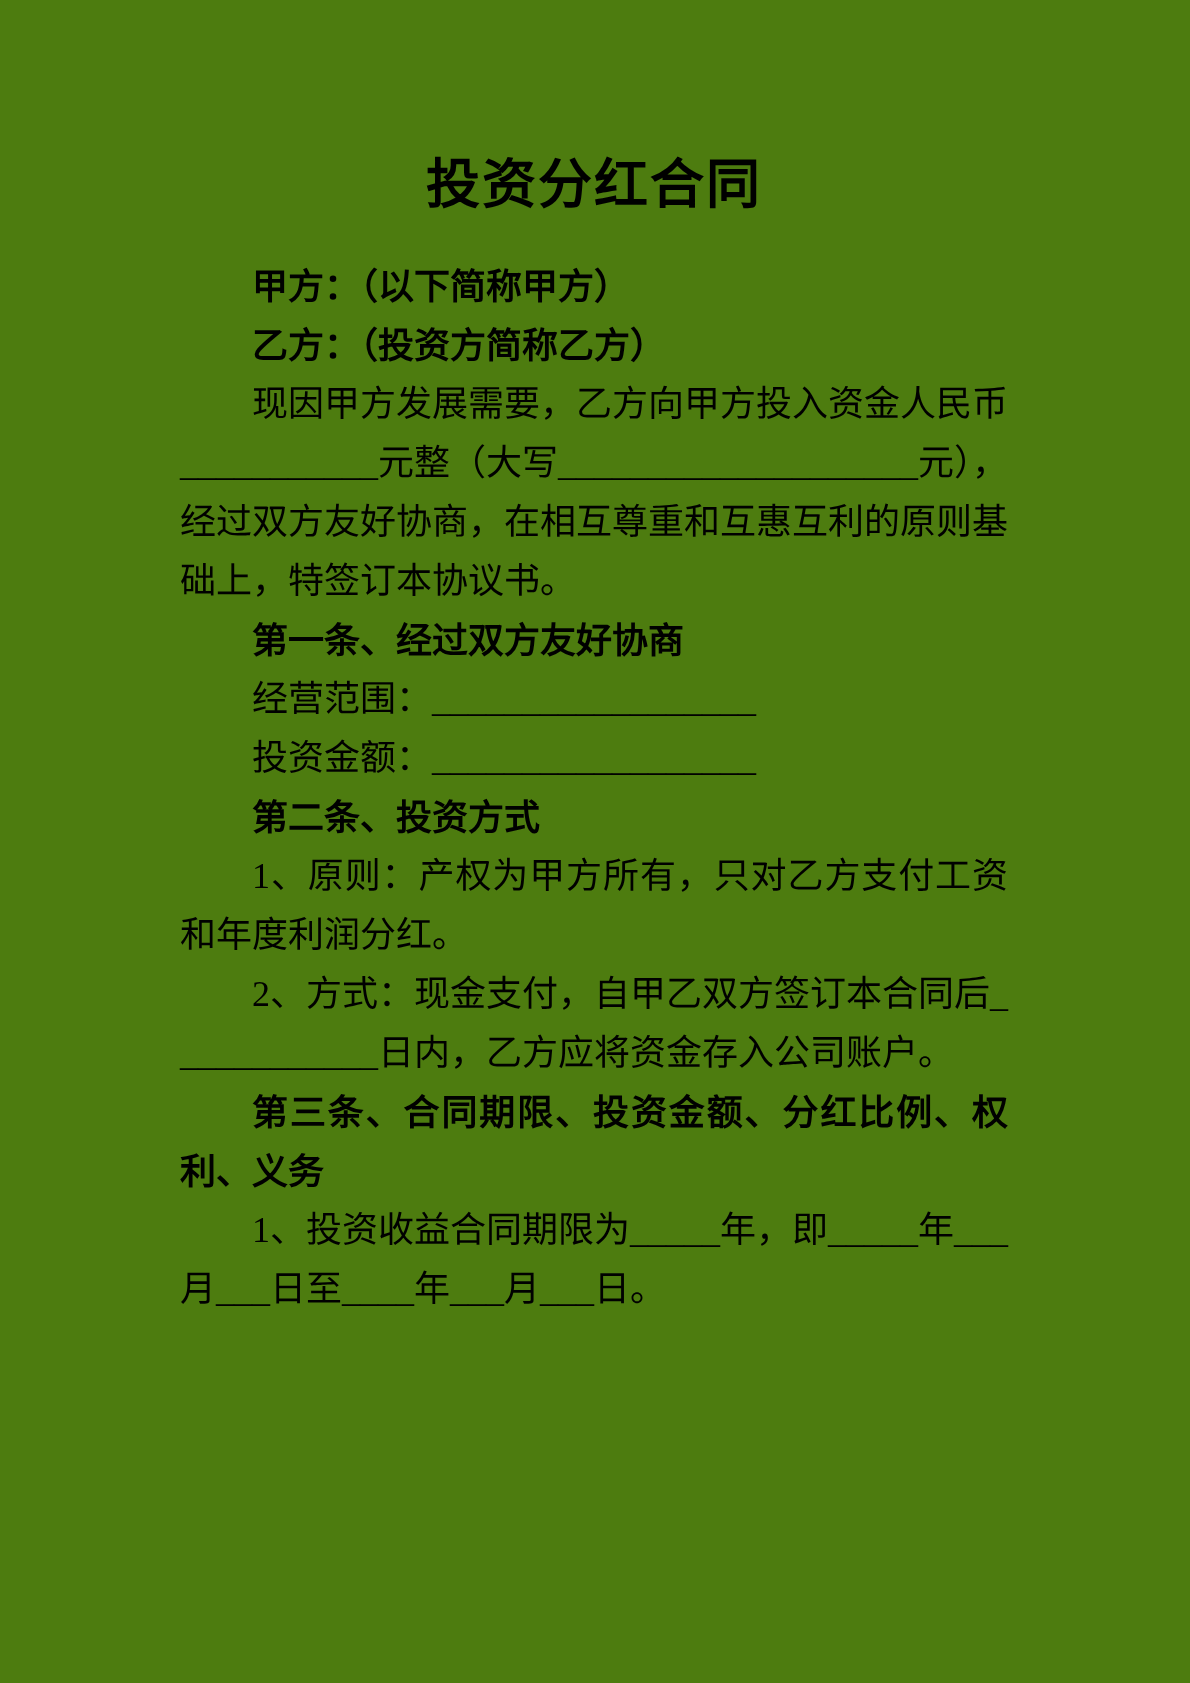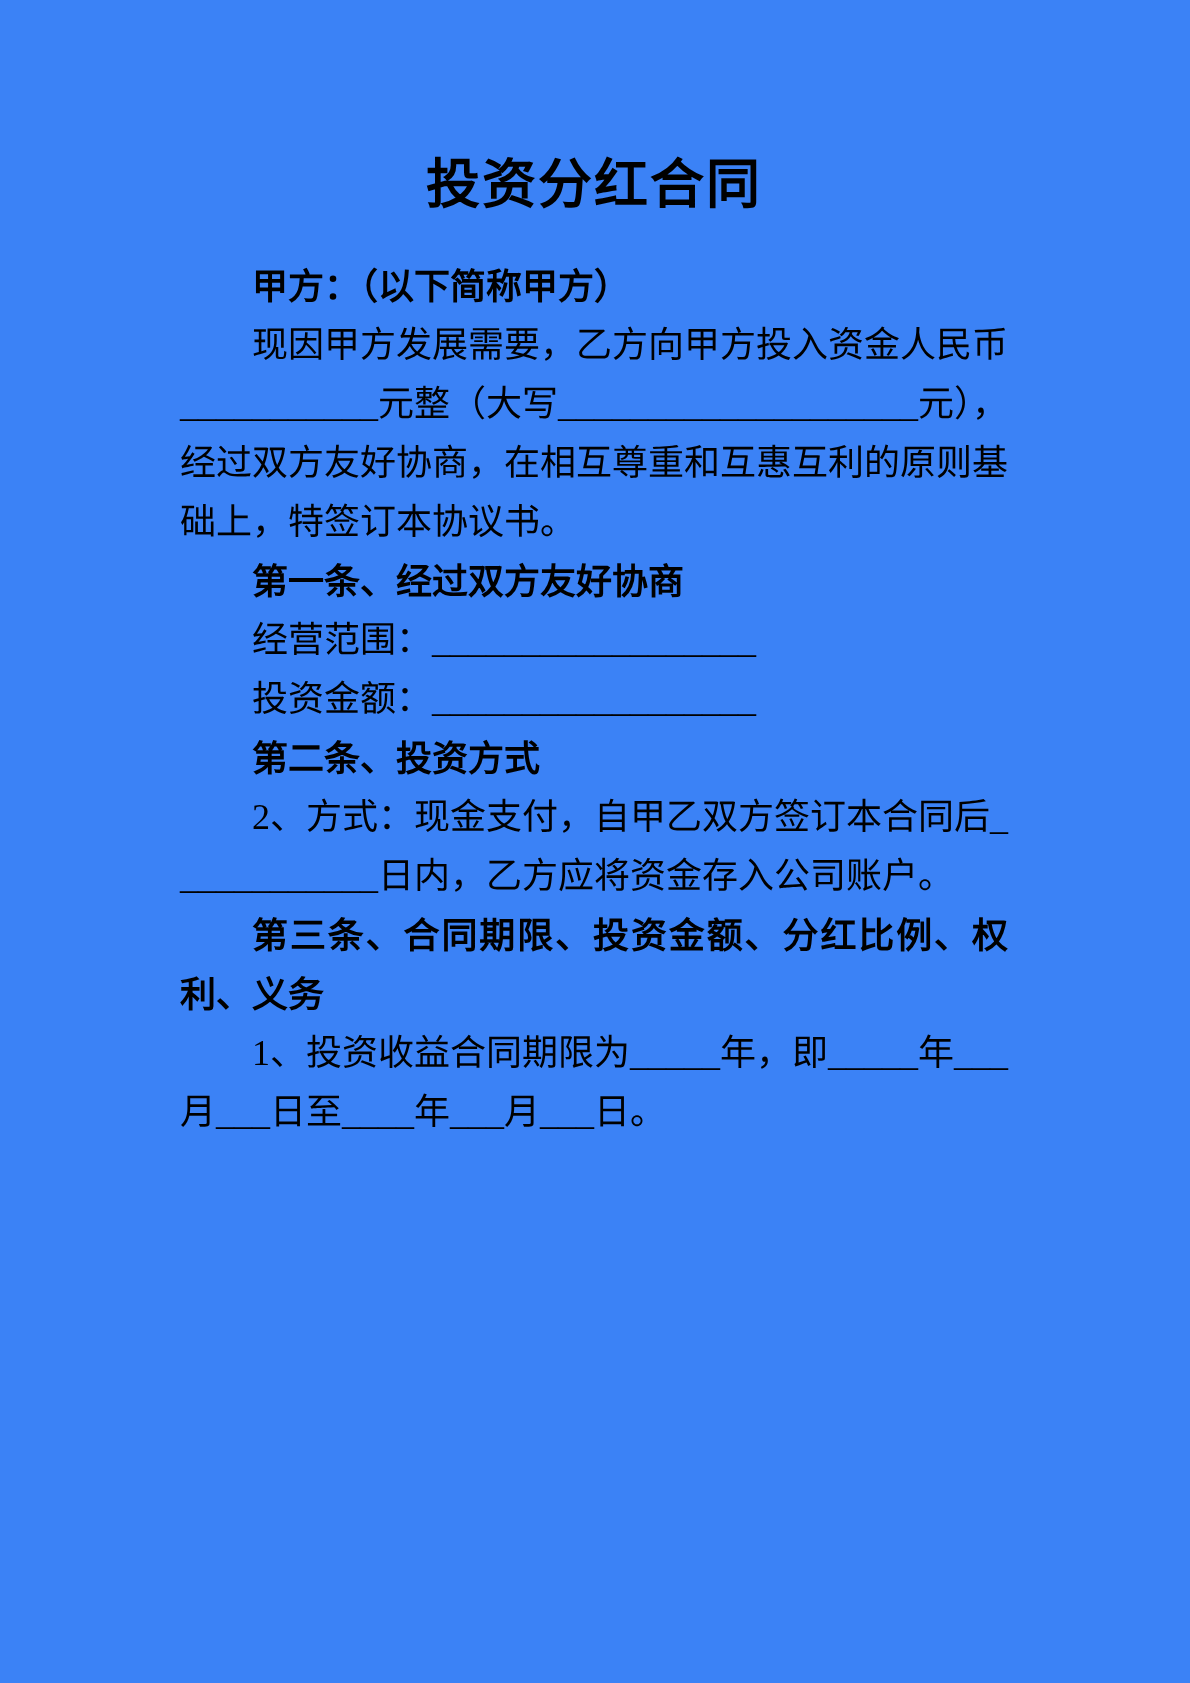--- a/index.html
+++ b/index.html
@@ -6,21 +6,21 @@
   html, body {
     margin: 0;
     padding: 0;
     background: #ffffff;
   }
   .page {
     position: relative;
     width: 1190px;
     height: 1683px;
     margin: 0 auto;
-    background: #3b82f6;
+    background: #4d7c0f;
     color: #000000;
     overflow: hidden;
     box-sizing: border-box;
   }
   .content {
     padding: 150px 182px 0 180px;
   }
   .doc-title {
     margin: 0 0 37px 0;
     font-family: "Liberation Serif", "DejaVu Serif", serif;
@@ -51,31 +51,33 @@
 </head>
 <body>
 
 <div class="page">
   <div class="content">
 
     <h1 class="doc-title">投资分红合同</h1>
 
     <p class="heading">甲方：（以下简称甲方）</p>
 
+    <p class="heading">乙方：（投资方简称乙方）</p>
 
     <p class="para">现因甲方发展需要，乙方向甲方投入资金人民币___________元整（大写____________________元），经过双方友好协商，在相互尊重和互惠互利的原则基础上，特签订本协议书。</p>
 
     <h2 class="heading">第一条、经过双方友好协商</h2>
 
     <p class="para">经营范围：__________________</p>
 
     <p class="para">投资金额：__________________</p>
 
     <h2 class="heading">第二条、投资方式</h2>
 
+    <p class="para">1、原则：产权为甲方所有，只对乙方支付工资和年度利润分红。</p>
 
     <p class="para">2、方式：现金支付，自甲乙双方签订本合同后____________日内，乙方应将资金存入公司账户。</p>
 
     <h2 class="heading">第三条、合同期限、投资金额、分红比例、权利、义务</h2>
 
     <p class="para">1、投资收益合同期限为_____年，即_____年___月___日至____年___月___日。</p>
 
 
   </div>
 </div>

